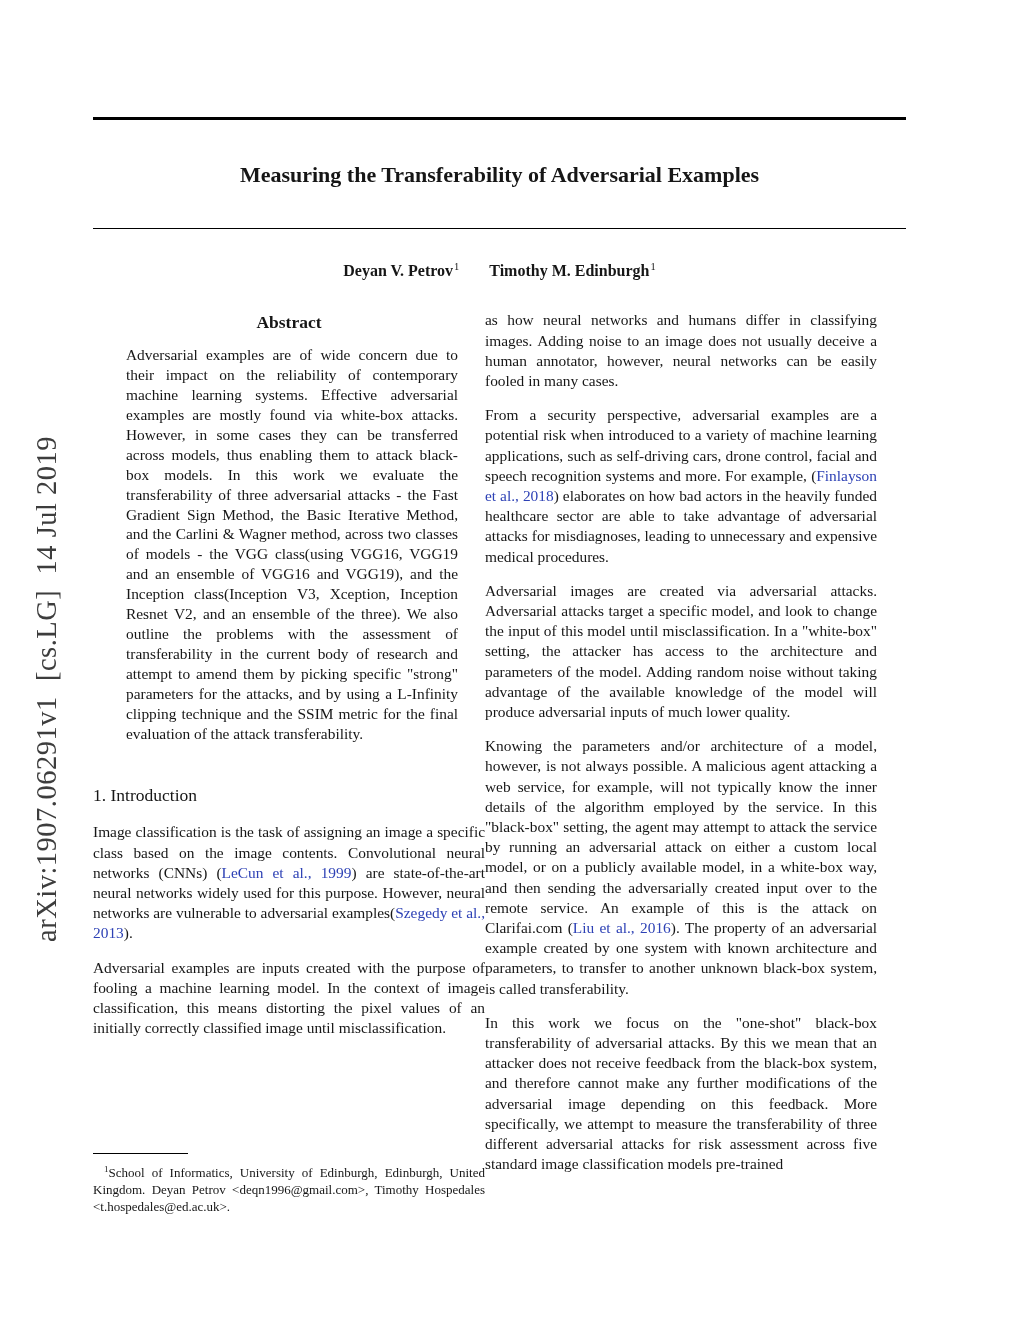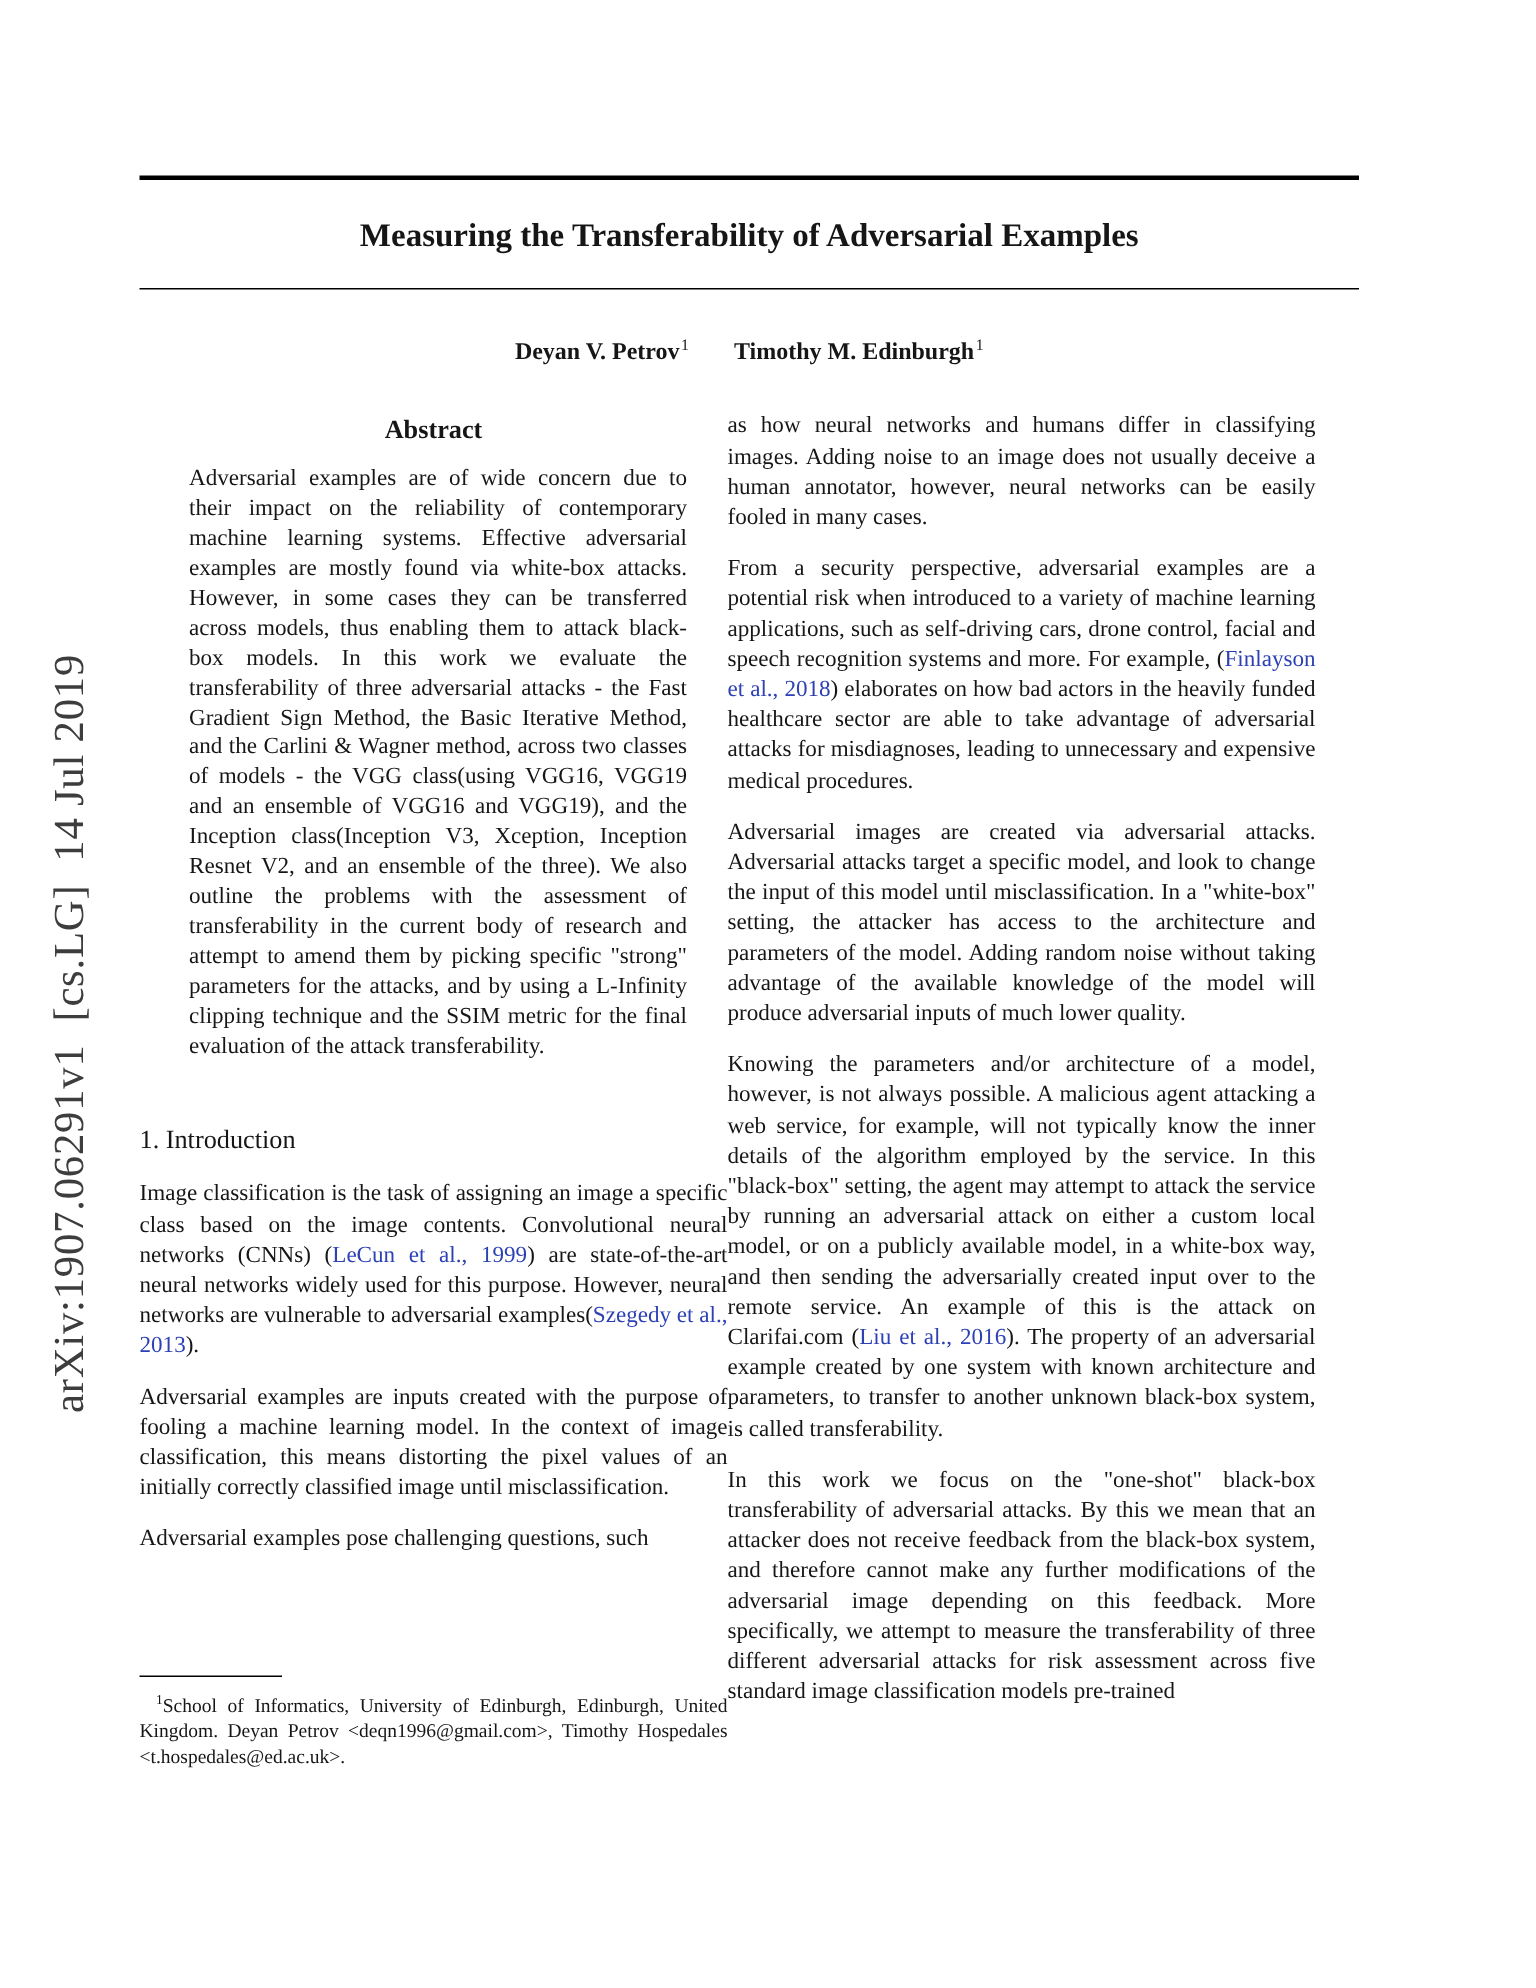--- a/index.html
+++ b/index.html
@@ -23,21 +23,21 @@
     color: var(--watermark-color, #3d3d3d);
   }
 
   .sheet { position: absolute; left: 93px; top: 0; width: 813px; }
 
   .rule-top    { border-top: 3px solid #000; margin-top: 117px; }
   .rule-bottom { border-top: 1.5px solid #000; }
 
   .title {
     font-size: 22px; font-weight: bold;
-    text-align: center; margin: 0;
+    text-align: center; margin: 18px;
     padding: 24px 10px 22px;
   }
 
   .authors { text-align: center; margin-top: 32px; font-size: 16px; font-weight: bold; }
   .author + .author { margin-left: 26px; }
   .sup { font-size: 10.5px; vertical-align: super; font-weight: normal; margin-left: 1px; }
 
   .columns { display: flex; margin-top: 30px; min-height: 905px; }
   .col { width: 392px; }
   .col-left { display: flex; flex-direction: column; }
@@ -91,21 +91,20 @@
         <div class="abstract-heading">Abstract</div>
 
         <p class="abstract-text">Adversarial examples are of wide concern due to their impact on the reliability of contemporary machine learning systems. Effective adversarial examples are mostly found via white-box attacks. However, in some cases they can be transferred across models, thus enabling them to attack black-box models. In this work we evaluate the transferability of three adversarial attacks - the Fast Gradient Sign Method, the Basic Iterative Method, and the Carlini &amp; Wagner method, across two classes of models - the VGG class(using VGG16, VGG19 and an ensemble of VGG16 and VGG19), and the Inception class(Inception V3, Xception, Inception Resnet V2, and an ensemble of the three). We also outline the problems with the assessment of transferability in the current body of research and attempt to amend them by picking specific "strong" parameters for the attacks, and by using a L-Infinity clipping technique and the SSIM metric for the final evaluation of the attack transferability.</p>
 
         <h2 class="section-heading"><span>1.</span> <span>Introduction</span></h2>
 
         <p class="para"><span>Image classification is the task of assigning an image a specific class based on the image contents. Convolutional neural networks (CNNs) (</span><span class="cite">LeCun et al., 1999</span><span>) are state-of-the-art neural networks widely used for this purpose. However, neural networks are vulnerable to adversarial examples(</span><span class="cite">Szegedy et al., 2013</span><span>).</span></p>
 
         <p class="para"><span>Adversarial examples are inputs created with the purpose of fooling a machine learning model. In the context of image classification, this means distorting the pixel values of an initially correctly classified image until misclassification.</span></p>
 
-        <p class="para"><span>Adversarial examples pose challenging questions, such</span></p>
 
         <div class="footnote">
           <div class="footnote-rule"></div>
           <p class="footnote-text"><span class="sup">1</span><span>School of Informatics, University of Edinburgh, Edinburgh, United Kingdom. Deyan Petrov &lt;deqn1996@gmail.com&gt;, Timothy Hospedales &lt;t.hospedales@ed.ac.uk&gt;.</span></p>
         </div>
 
       </div>
 
       <div class="col col-right">
 

